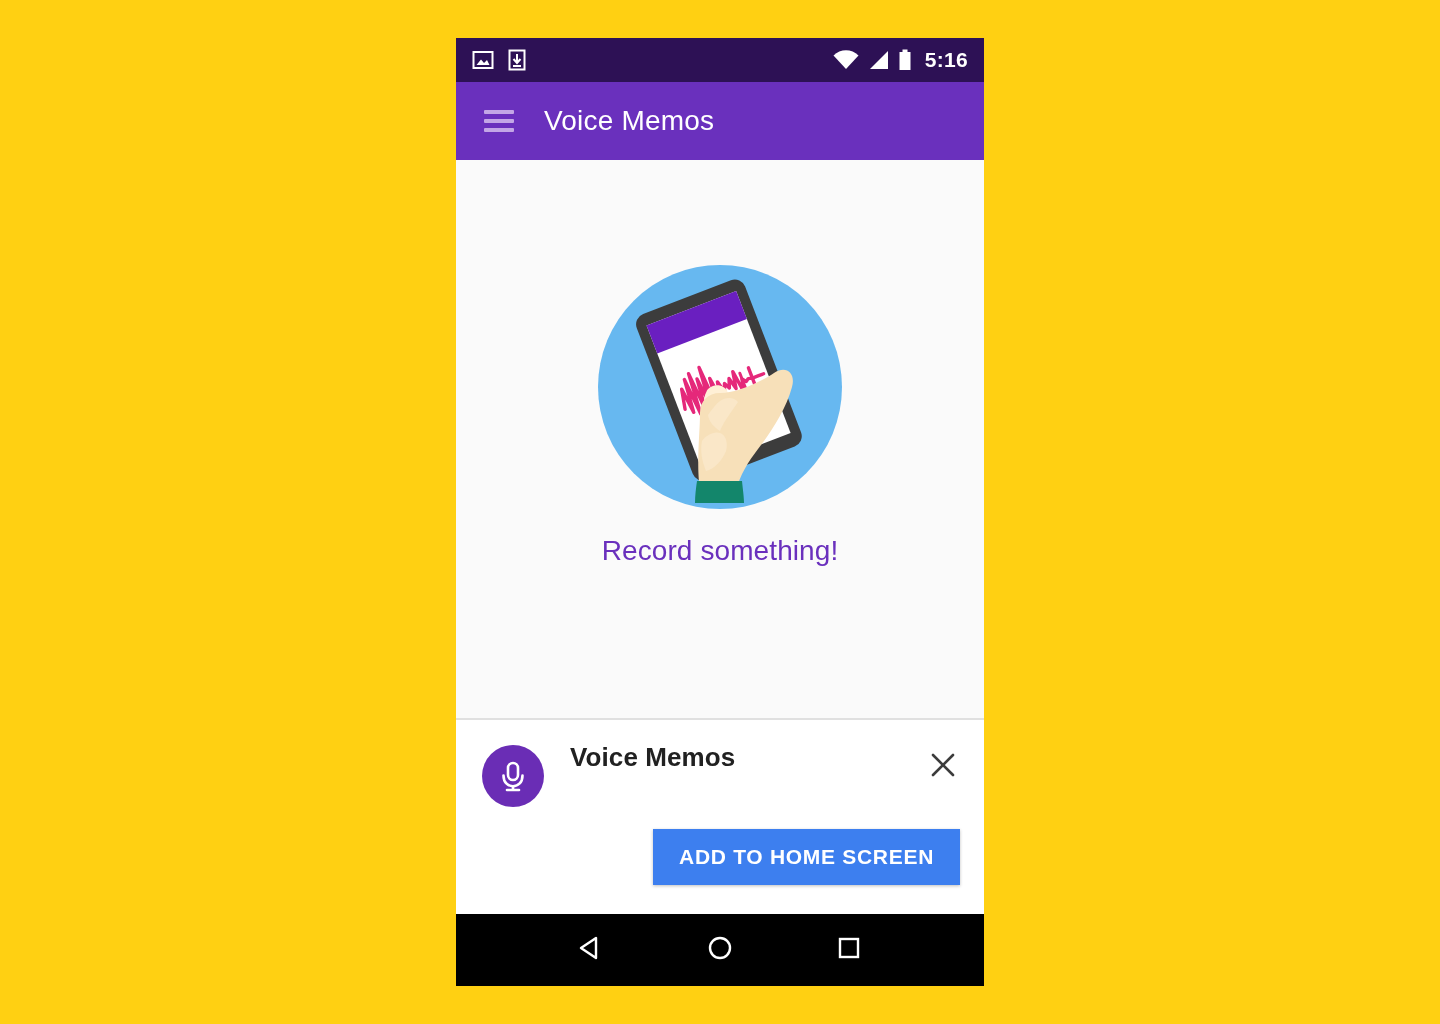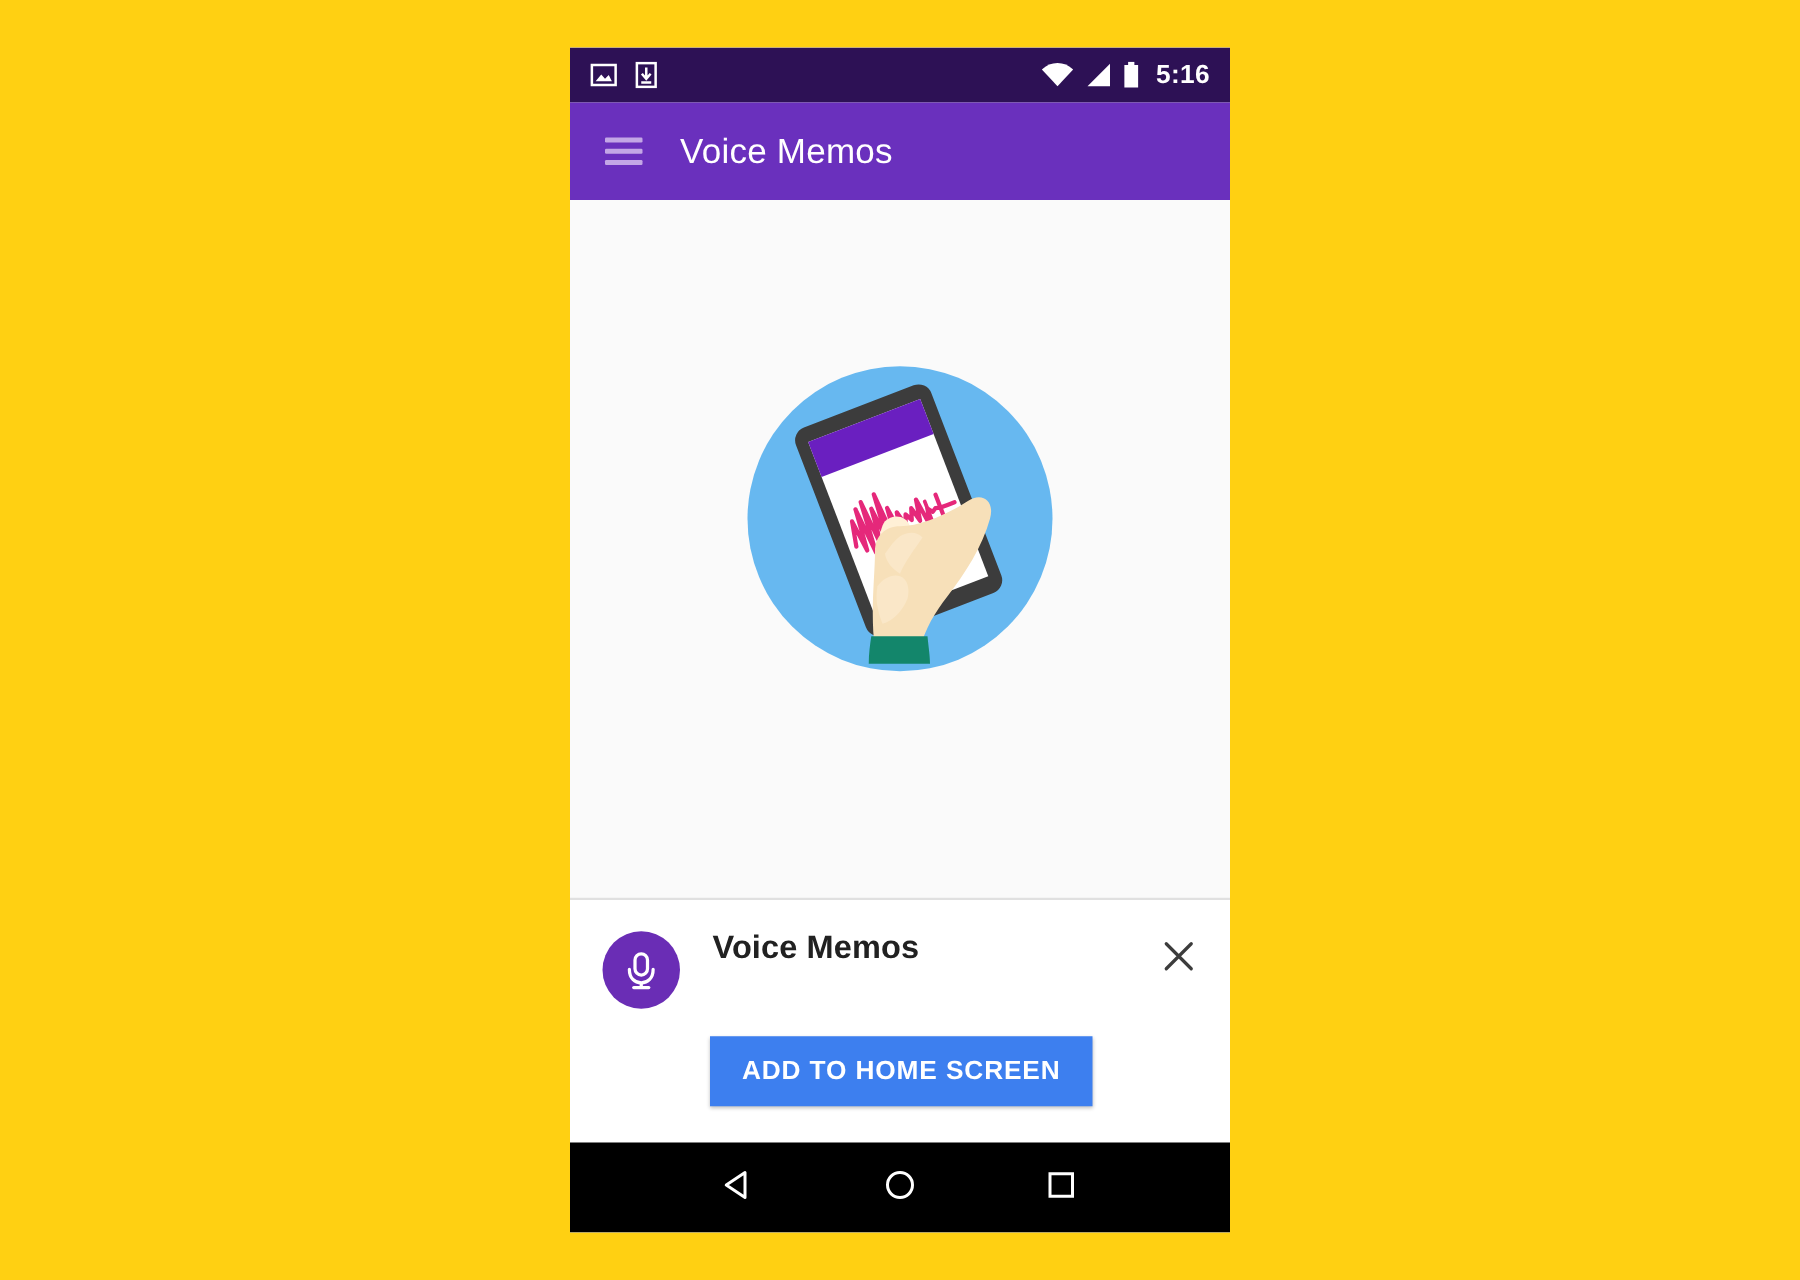--- a/index.html
+++ b/index.html
@@ -158,21 +158,21 @@
     width: 34px;
     height: 34px;
     margin-top: 6px;
     cursor: pointer;
     display: flex;
     align-items: center;
     justify-content: center;
   }
   .banner-action-row {
     display: flex;
-    justify-content: center;
+    justify-content: flex-end;
     margin-top: 22px;
   }
   #add-to-home-screen-button {
     background: #3D7FEF;
     color: #FFFFFF;
     border: none;
     font-family: "Liberation Sans", sans-serif;
     font-size: 21px;
     font-weight: bold;
     letter-spacing: 0.7px;
@@ -281,20 +281,21 @@
 
         <path d="M112 152 C116 146 120 141 124 138 C130 134 138 134 142 139
                  C136 148 128 158 124 168 C118 164 113 159 112 152 Z" fill="#FAE7C8"></path>
         <path d="M106 178 C110 172 118 168 124 170 C130 172 132 180 130 188
                  C126 198 118 206 110 208 C106 198 104 188 106 178 Z" fill="#FAE7C8"></path>
 
         <path d="M101 218 L146 218 C147 228 148 234 148 240
                  L99 240 C99 232 100 225 101 218 Z" fill="#13866B"></path>
       </g>
     </svg>
+    <div id="empty-state-label">Record something!</div>
   </div>
 
   <div id="install-banner">
     <div class="banner-row">
       <div id="app-icon">
         <svg width="36" height="36" viewBox="0 0 36 36">
           <rect x="13" y="5" width="10" height="17" rx="5" fill="none" stroke="#FFFFFF" stroke-width="2.6"></rect>
           <path d="M8.5 17.5 C8.5 24.5 12.8 28.2 18 28.2 C23.2 28.2 27.5 24.5 27.5 17.5" fill="none" stroke="#FFFFFF" stroke-width="2.6" stroke-linecap="round"></path>
           <path d="M18 28.2 L18 32" fill="none" stroke="#FFFFFF" stroke-width="2.6"></path>
           <path d="M12 32 L24 32" fill="none" stroke="#FFFFFF" stroke-width="2.6" stroke-linecap="round"></path>

